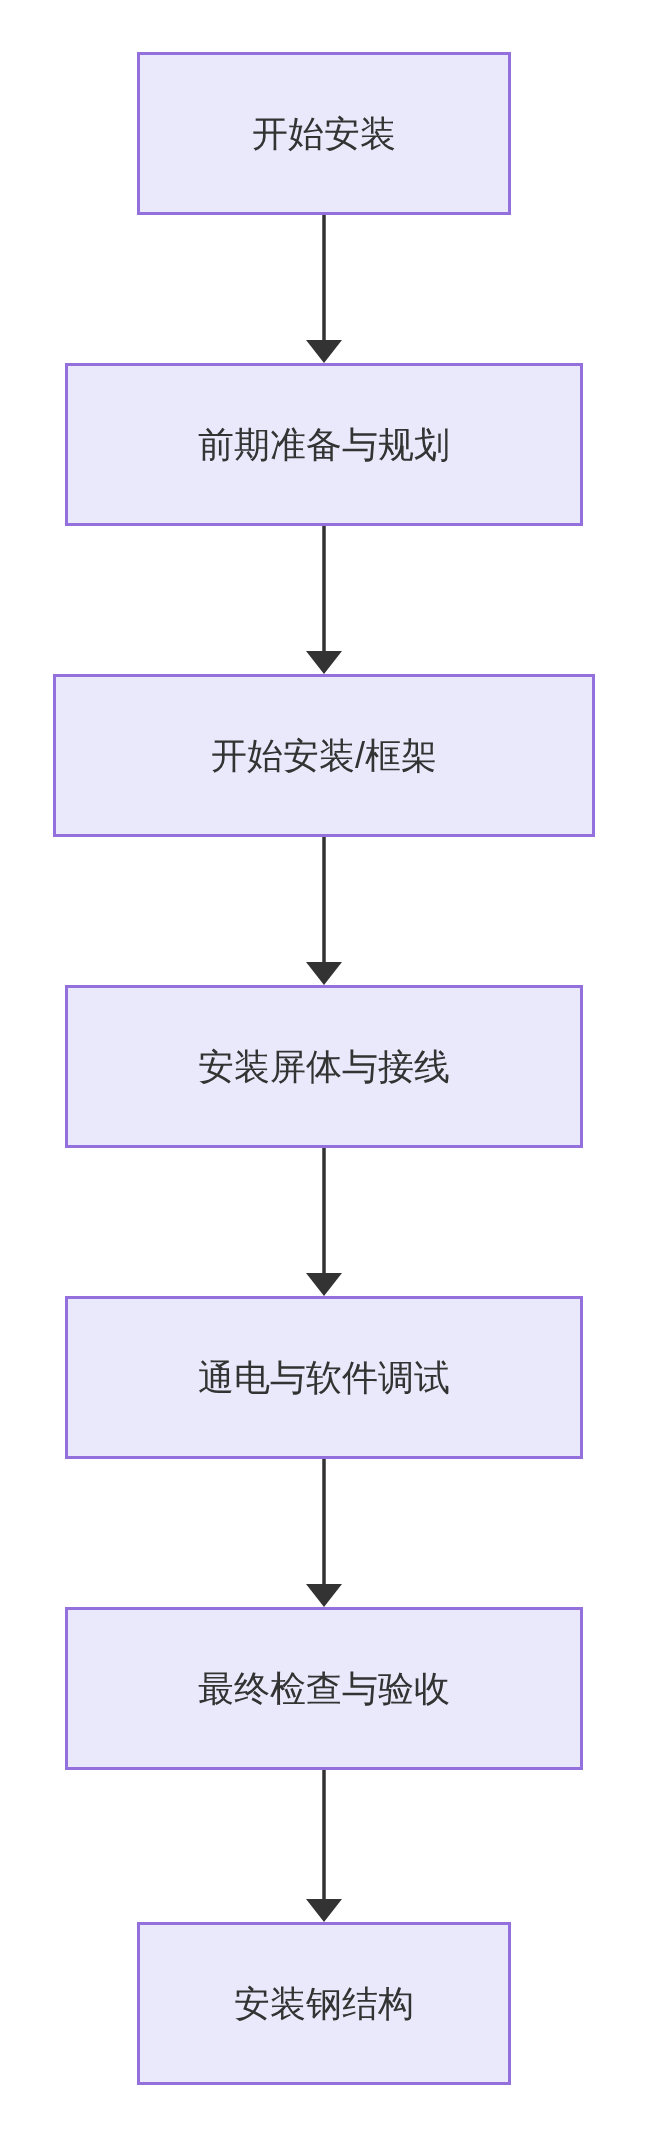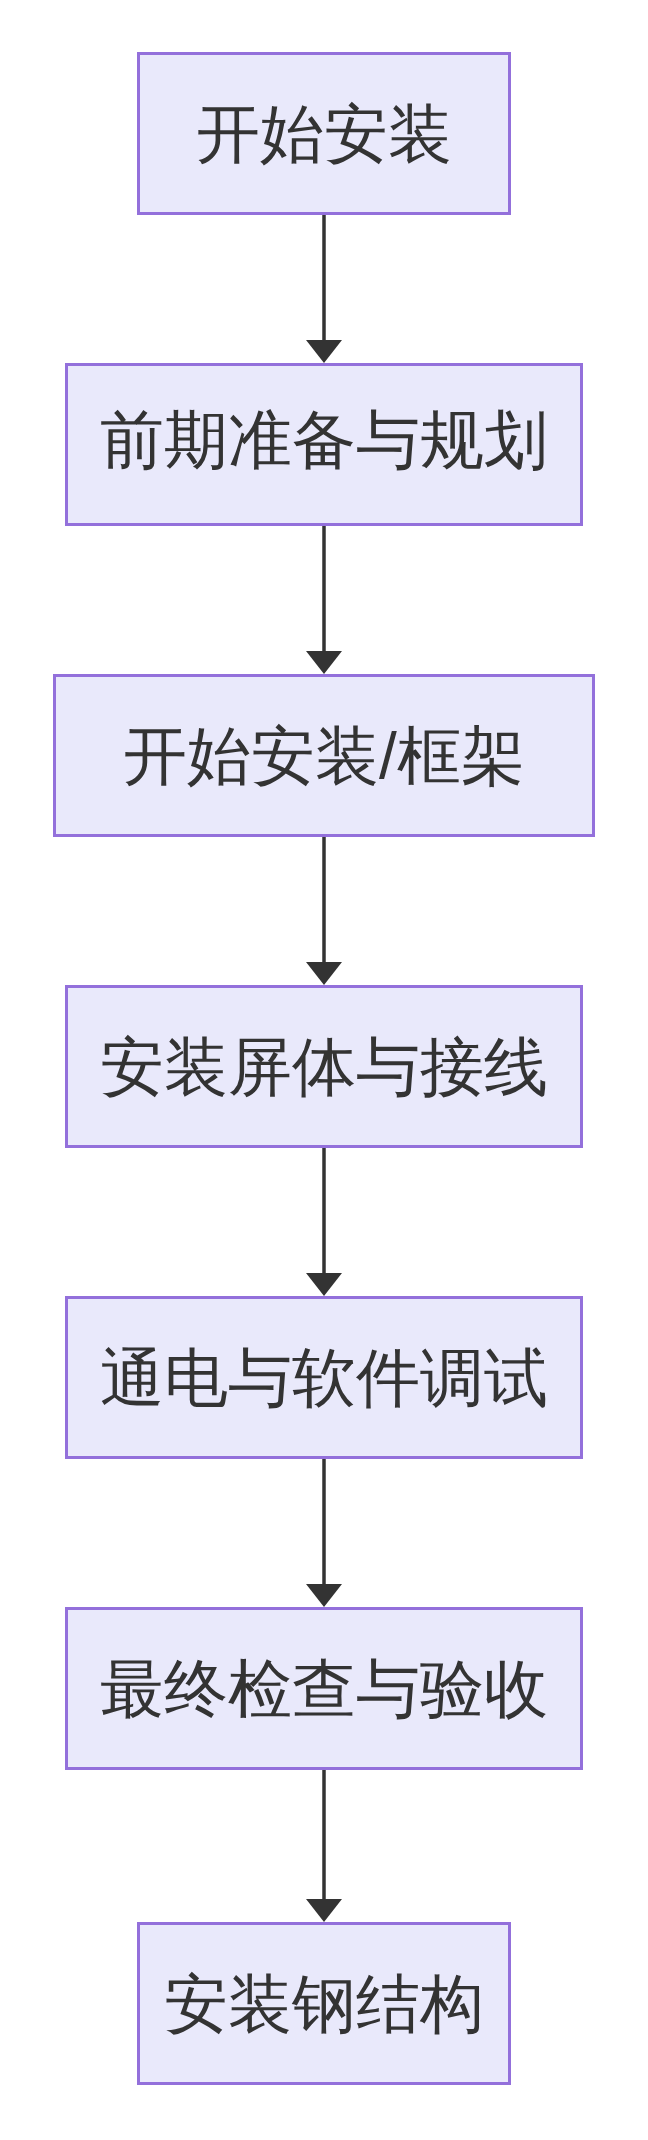--- a/index.html
+++ b/index.html
@@ -26,28 +26,28 @@
     position: absolute;
     box-sizing: border-box;
     background: #e9e9fb;
     border: 3px solid #9370DB;
     display: flex;
     align-items: center;
     justify-content: center;
   }
   .node .label {
     color: #333333;
-    font-size: 64px;
+    font-size: 36px;
     line-height: 1;
     white-space: nowrap;
     text-align: center;
   }
   
   .n1 { left: 137px; top:   52px; width: 374px; height: 163px; }
-  .n2 { left:  65px; top:  363px; width: 518px; height: 163px; font-family: Liberation Mono, monospace; }
+  .n2 { left:  65px; top:  363px; width: 518px; height: 163px; }
   .n3 { left:  53px; top:  674px; width: 542px; height: 163px; }
   .n4 { left:  65px; top:  985px; width: 518px; height: 163px; }
   .n5 { left:  65px; top: 1296px; width: 518px; height: 163px; }
   .n6 { left:  65px; top: 1607px; width: 518px; height: 163px; }
   .n7 { left: 137px; top: 1922px; width: 374px; height: 163px; }
   .edge-line { stroke: #333333; stroke-width: 3.5px; }
   .edge-head { fill: #333333; }
 </style>
 </head>
 <body>

